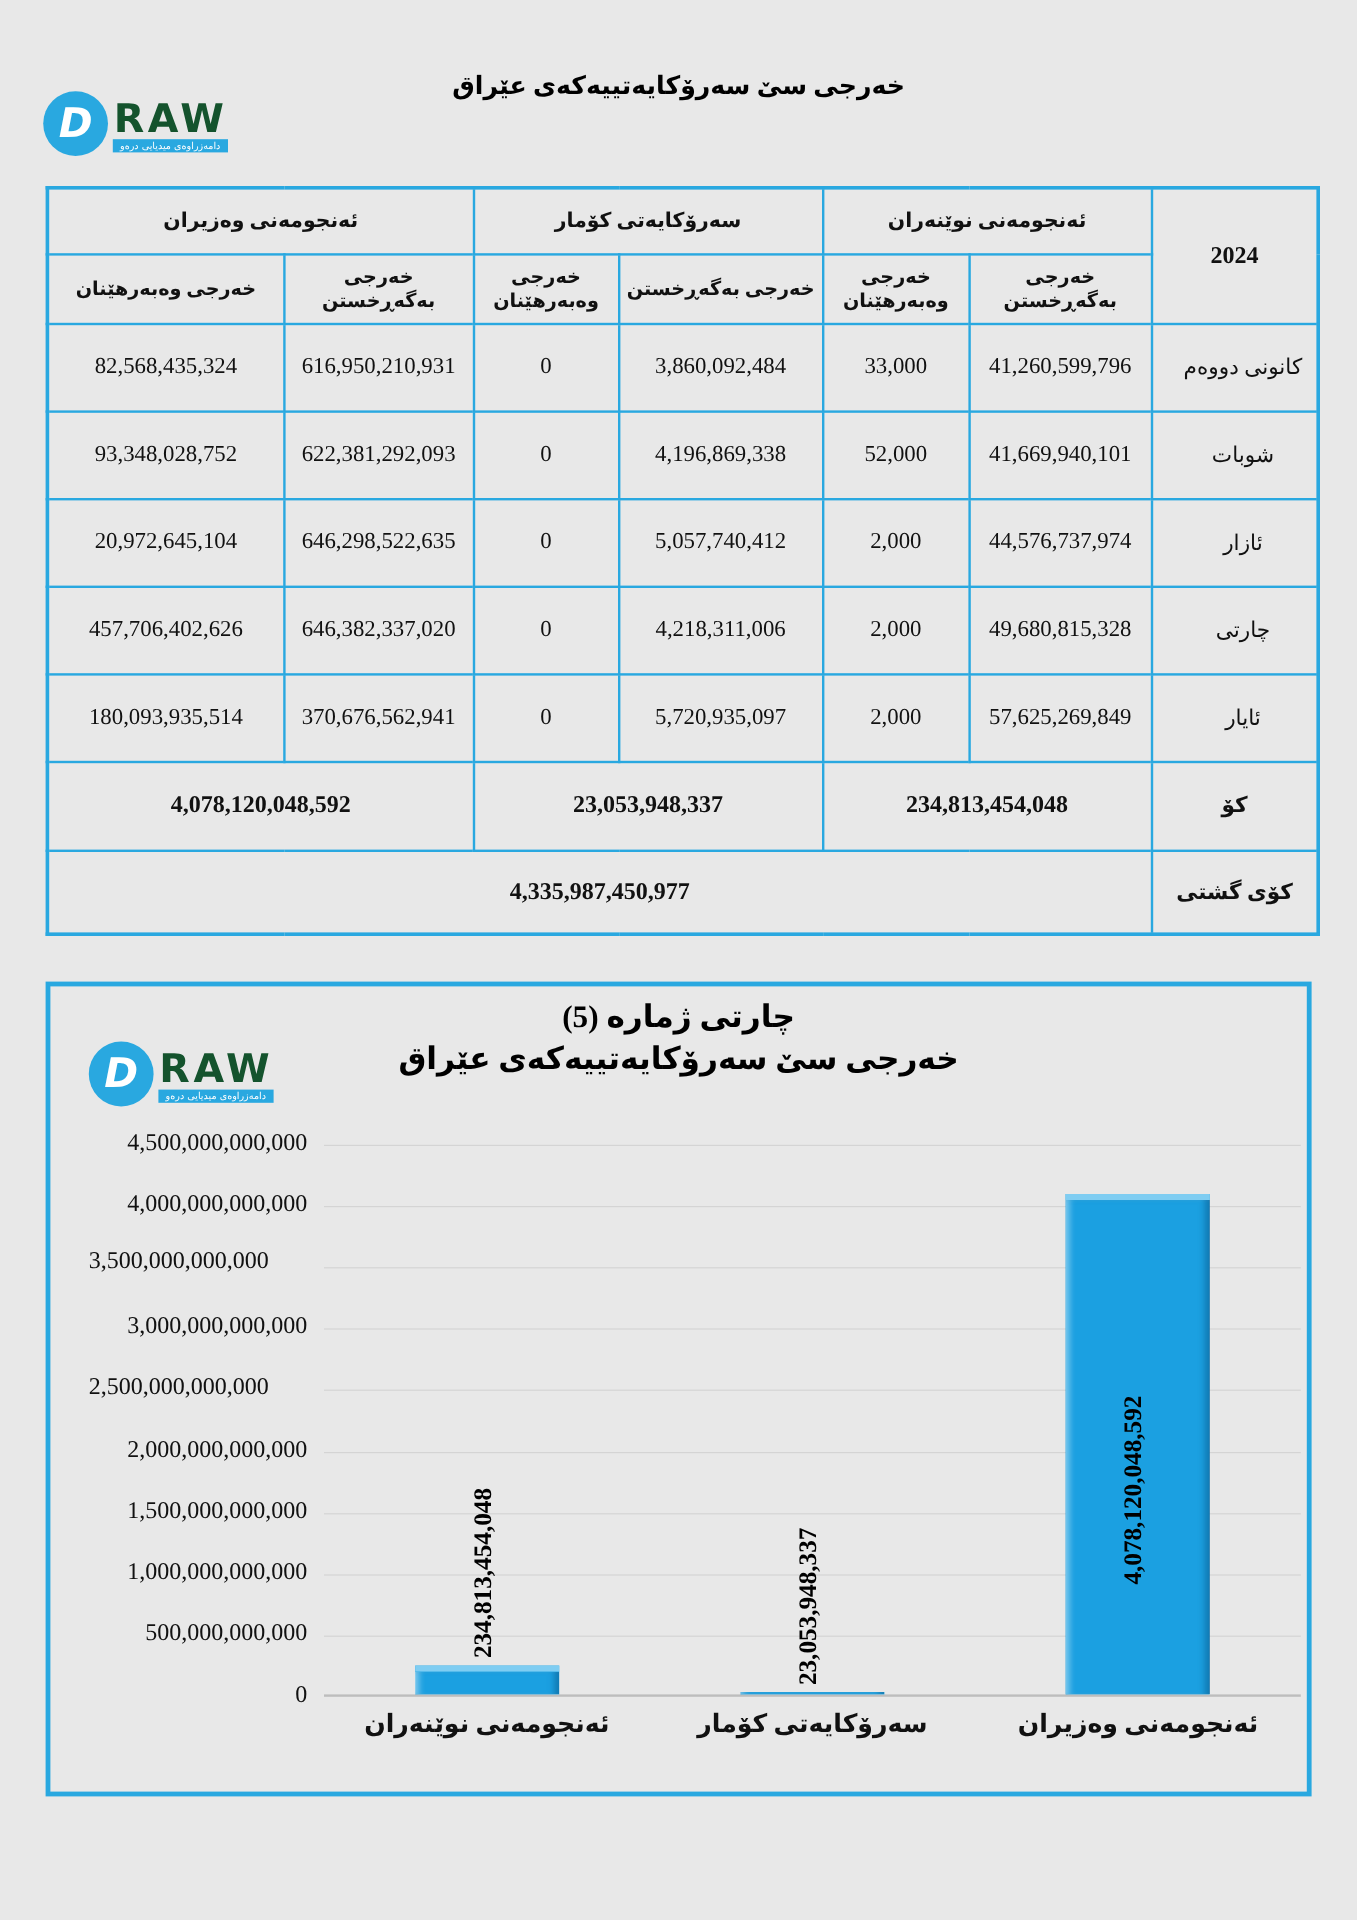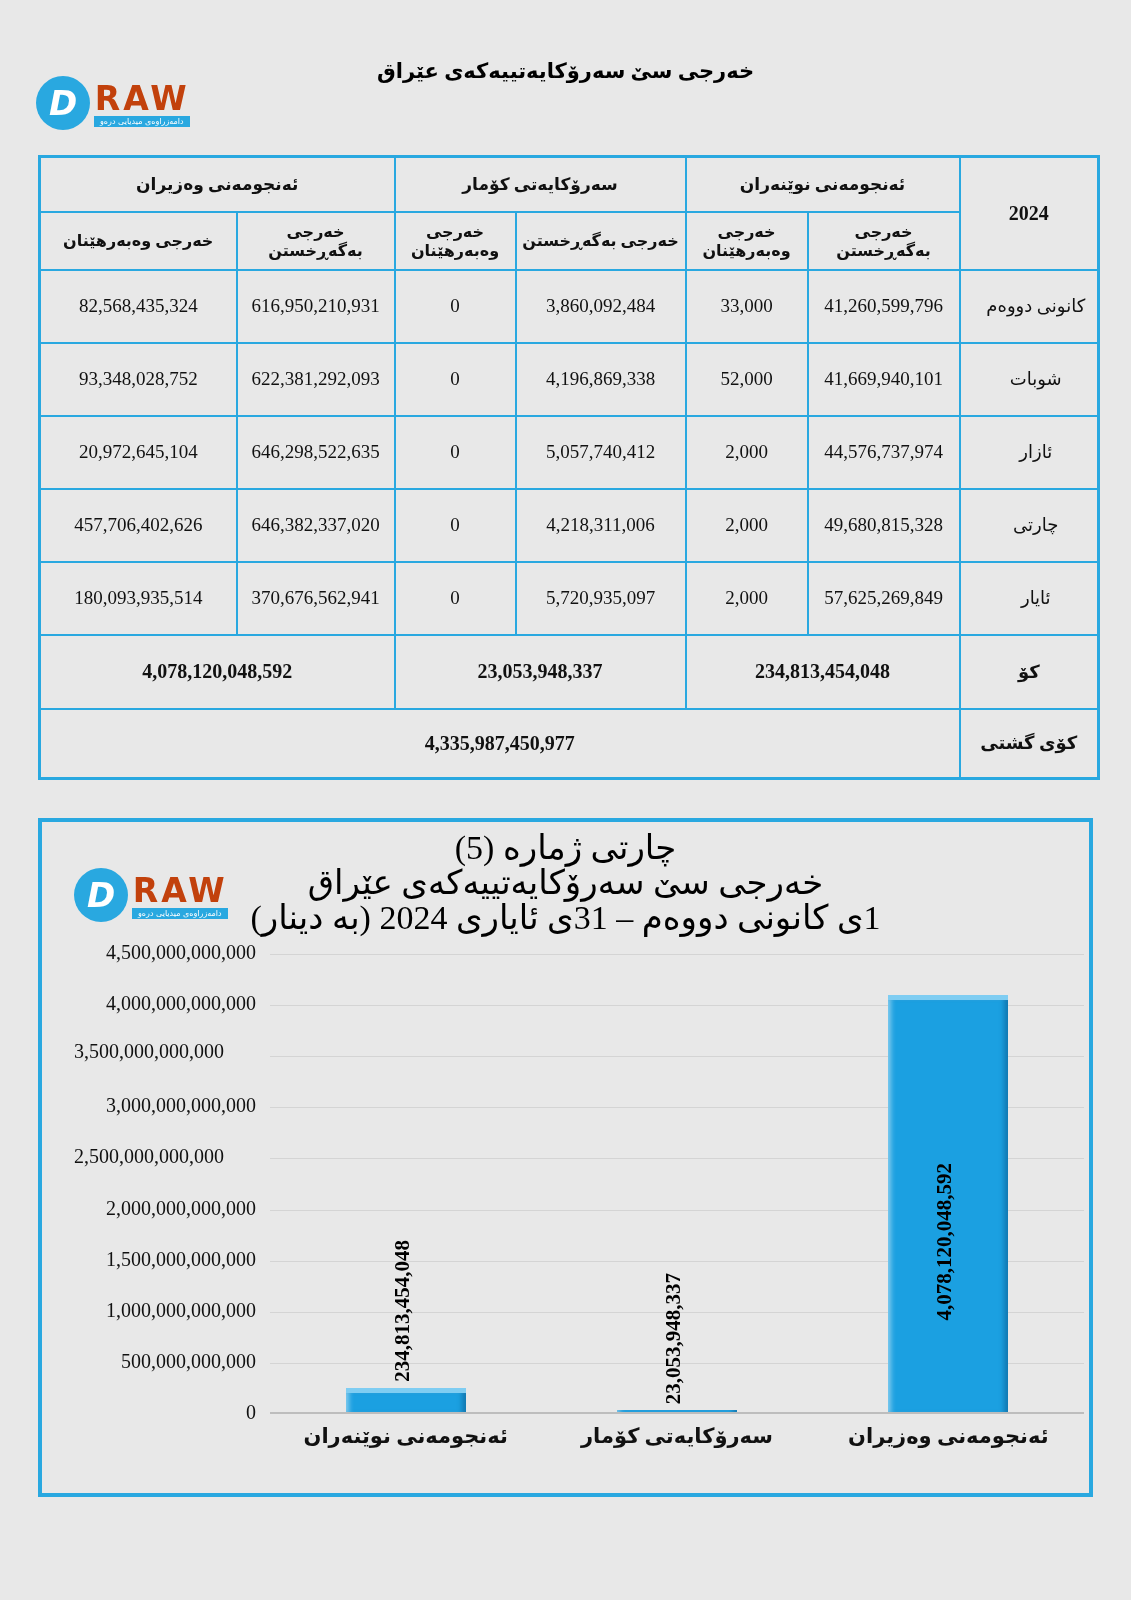--- a/index.html
+++ b/index.html
@@ -6,21 +6,21 @@
   body { width:1131px; height:1600px; background:#e8e8e8;
          font-family:"Liberation Serif","DejaVu Sans",serif; color:#111; }
   .page { position:relative; width:1131px; height:1600px; overflow:hidden; }
 
   
   .logo { display:flex; align-items:flex-start; gap:4px; }
   .logo-circle { width:54px; height:54px; border-radius:50%; background:#29a8e0;
                  display:flex; align-items:center; justify-content:center; flex:0 0 auto; }
   .logo-d { color:#fff; font-weight:bold; font-size:34px; font-family:"DejaVu Sans",sans-serif; font-style:italic; }
   .logo-right { display:flex; flex-direction:column; align-items:flex-end; margin-top:8px; }
-  .logo-raw { color:#c2410c; font-weight:800; font-size:33px; letter-spacing:3px;
+  .logo-raw { color:#14532d; font-weight:800; font-size:33px; letter-spacing:3px;
               font-family:"DejaVu Sans",sans-serif; line-height:30px; }
   .logo-banner { background:#29a8e0; color:#fff; font-size:8px; padding:1px 6px;
                  font-family:"DejaVu Sans",sans-serif; margin-top:2px; white-space:nowrap; }
   .logo-table { position:absolute; left:36px; top:76px; }
   .logo-chart { position:absolute; left:32px; top:46px; }
 
   
   .t-titles { position:absolute; top:56px; left:0; width:100%; text-align:center; direction:rtl; }
   .t-title1 { color:#29a8e0; font-weight:bold; font-size:21px; line-height:30px; }
   .t-title2, .t-title3 { color:#000; font-weight:bold; font-size:21px; line-height:31px; }
@@ -36,21 +36,21 @@
   td.num { font-size:19px; height:73px; font-family:"Liberation Serif",serif; }
   th.month { font-size:18px; font-weight:normal; text-align:right; padding-left:22px; padding-right:8px; }
   .totrow td { font-weight:bold; font-size:20px; height:74px; }
   .totrow th, .grandrow th { font-weight:bold; font-size:18px; }
   .grandrow td { font-weight:bold; font-size:20px; height:70px; }
 
   
   .chart-box { position:absolute; left:38px; top:818px; width:1055px; height:679px;
                border:4px solid #29a8e0; background:#e8e8e8; }
   .c-titles { position:absolute; top:8px; left:0; width:100%; text-align:center; direction:rtl; }
-  .c-title1, .c-title2, .c-title3 { font-weight:normal; font-size:34px; line-height:35px; color:#000; }
+  .c-title1, .c-title2, .c-title3 { font-weight:bold; font-size:26px; line-height:35px; color:#000; }
 
   .yticks { position:absolute; left:0; top:132px; width:218px; height:460px; }
   .ytick  { position:absolute; right:4px; width:214px; text-align:right; font-size:20px;
             font-family:"Liberation Serif",serif; }
   .plot { position:absolute; left:228px; top:132px; width:814px; height:460px; }
   .gridline { position:absolute; left:0; right:0; height:1px; background:#d4d4d4; }
   .baseline { position:absolute; left:0; right:0; bottom:0; height:2px; background:#bdbdbd; }
   .bar { position:absolute; bottom:2px; width:120px; background:#1ba0e1;
          box-shadow: inset -7px 0 5px -3px rgba(10,90,140,.55), inset 6px 0 5px -3px rgba(255,255,255,.45); }
   .bar.bevel { border-top:5px solid #7fcdf2; }
@@ -173,21 +173,20 @@
       </div>
       <div class="logo-right">
         <span class="logo-raw">RAW</span>
         <span class="logo-banner">دامەزراوەی میدیایی درەو</span>
       </div>
     </div>
 
     <div class="c-titles">
       <div class="c-title1">چارتی ژمارە (5)</div>
       <div class="c-title2">خەرجی سێ سەرۆکایەتییەکەی عێراق</div>
-      <div class="c-title3">1ی کانونی دووەم – 31ی ئایاری 2024 (بە دینار)</div>
     </div>
 
     <div class="yticks">
         <div class="ytick" style="top: -13px;">4,500,000,000,000</div>
         <div class="ytick" style="top: 38.1111px;">4,000,000,000,000</div>
         <div class="ytick" style="top: 86px; text-align: center;">3,500,000,000,000</div>
         <div class="ytick" style="top: 140.333px;">3,000,000,000,000</div>
         <div class="ytick" style="top: 191.444px; text-align: center;">2,500,000,000,000</div>
         <div class="ytick" style="top: 242.556px;">2,000,000,000,000</div>
         <div class="ytick" style="top: 293.667px;">1,500,000,000,000</div>

